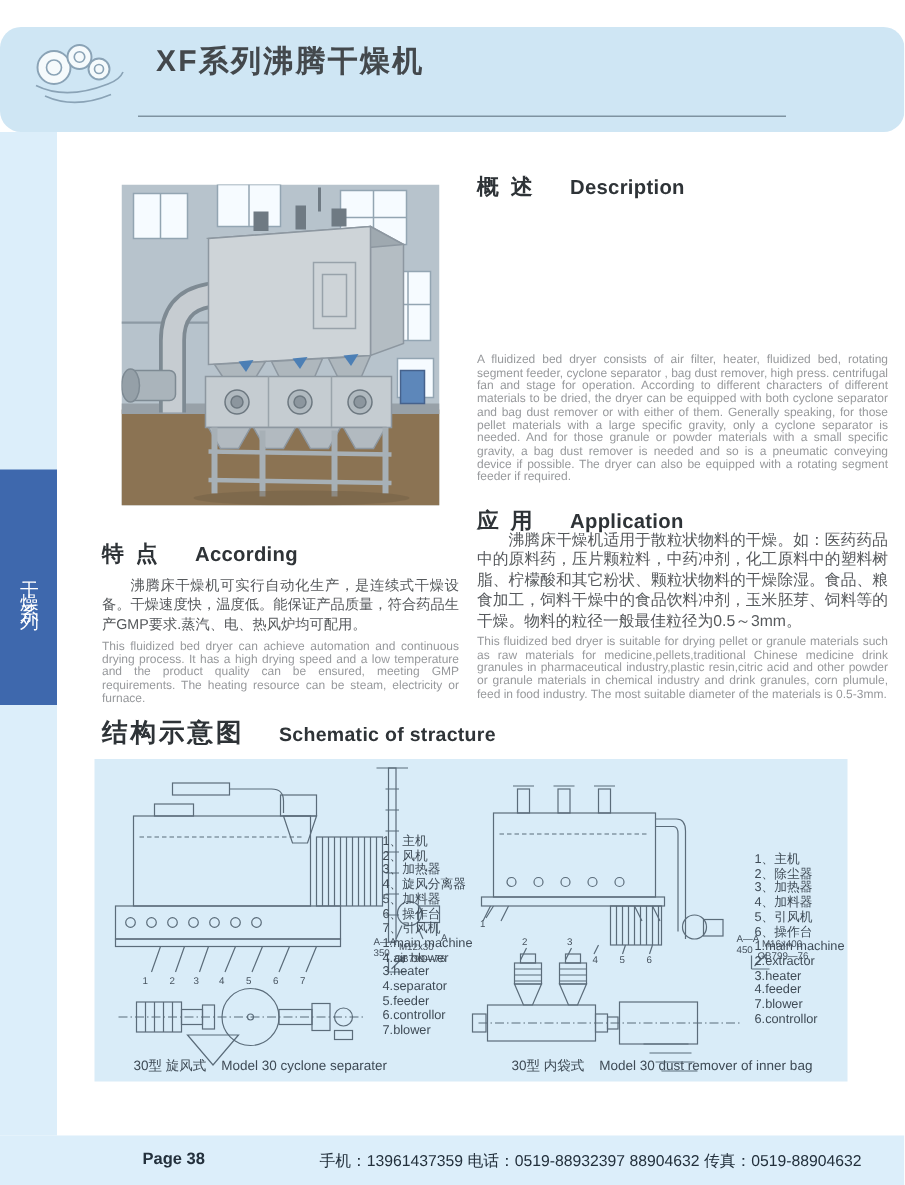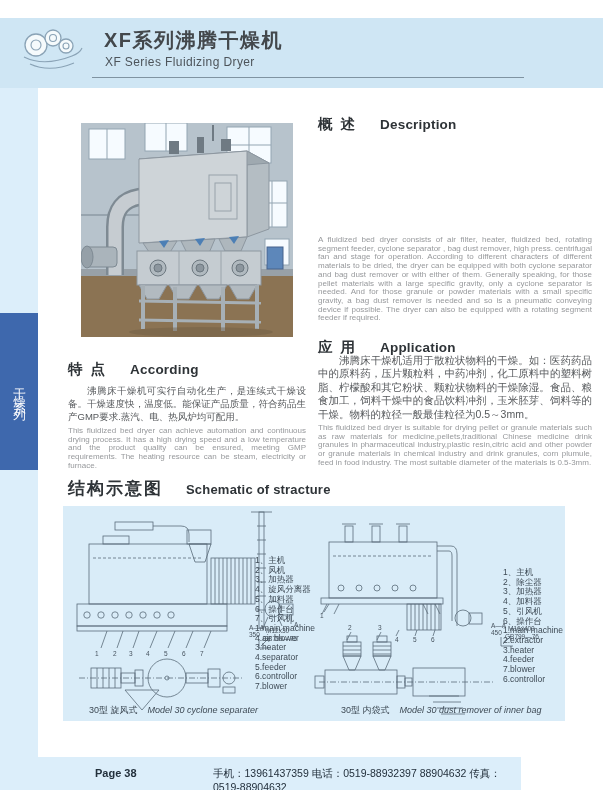--- a/index.html
+++ b/index.html
@@ -1,20 +1,20 @@
 <!DOCTYPE html>
 <html><head>
 <meta charset="utf-8">
 <style>
   html,body{margin:0;padding:0;background:#fff;}
   .page{position:relative;width:603px;height:790px;background:#ffffff;
         font-family:"Liberation Sans",sans-serif;overflow:hidden;}
 
   
-  .band{position:absolute;left:0;top:18px;width:603px;height:70px;background:#cfe6f4;}
+  .band{position:absolute;left:0;top:18px;width:603px;height:70px;background:#cfe6f4;border-radius:14px;}
   .logo{position:absolute;left:16px;top:5px;}
   .title{position:absolute;left:104px;top:9px;font-size:20px;font-weight:bold;
          color:#43484c;letter-spacing:1.5px;}
   .subtitle{position:absolute;left:105px;top:37px;font-size:12px;color:#4d545a;letter-spacing:.4px;}
   .rule{position:absolute;left:92px;top:59px;width:432px;height:1px;background:#7f93a1;}
 
   
   .strip{position:absolute;left:0;top:88px;width:38px;height:669px;background:#dceefa;}
   .tab{position:absolute;left:0;top:225px;width:38px;height:157px;background:#3e68ad;
        display:flex;align-items:center;justify-content:center;}
@@ -42,26 +42,26 @@
   #app-en{left:318px;top:424px;width:274px;}
   #feat-en{left:68px;top:427px;width:238px;}
 
   
   .panel{position:absolute;left:63px;top:506px;width:502px;height:215px;background:#d9ecf8;}
   .panel svg{position:absolute;left:0;top:0;}
   .labels{position:absolute;font-size:8.5px;line-height:9.7px;color:#3e4a55;white-space:nowrap;}
   #labels-left{left:192px;top:50px;}
   #labels-right{left:440px;top:62px;}
   .caption{position:absolute;font-size:9px;color:#3e4a55;white-space:nowrap;}
-  .caption .en{margin-left:10px;font-style:italic;}
+  .caption .en{margin-left:10px;}
   #cap-left{left:26px;top:198px;}
   #cap-right{left:278px;top:198px;}
 
   
-  .footer{position:absolute;left:0;top:757px;width:521px;height:33px;background:#dceefa;}
+  .footer{position:absolute;left:0;top:757px;width:603px;height:33px;background:#dceefa;text-align:center;}
   .footer .pg{position:absolute;left:95px;top:10px;font-size:11px;font-weight:bold;color:#23303c;}
   .footer .contact{position:absolute;left:213px;top:10px;font-size:10.5px;color:#23303c;}
 </style>
 </head>
 <body>
 
 <div class="page">
 
   <div class="band">
     <svg class="logo" width="72" height="52" viewBox="0 0 72 52">
@@ -72,21 +72,20 @@
       </g>
       <g fill="none" stroke="#8aa3b6" stroke-width="1.1">
         <circle cx="20" cy="22" r="5"></circle>
           <circle cx="37" cy="15" r="3.5"></circle>
           <circle cx="50" cy="23" r="3"></circle>
         <path d="M8 34 Q28 44 56 33 Q64 30 66 25"></path>
         <path d="M14 41 Q34 50 58 40"></path>
       </g>
     </svg>
     <div class="title">XF系列沸腾干燥机</div>
-    <div class="subtitle">XF Series Fluidizing Dryer</div>
     <div class="rule"></div>
   </div>
 
   <div class="strip">
     <div class="tab">
       <span>干燥系列</span>
     </div>
   </div>
 
   <div class="photo">

